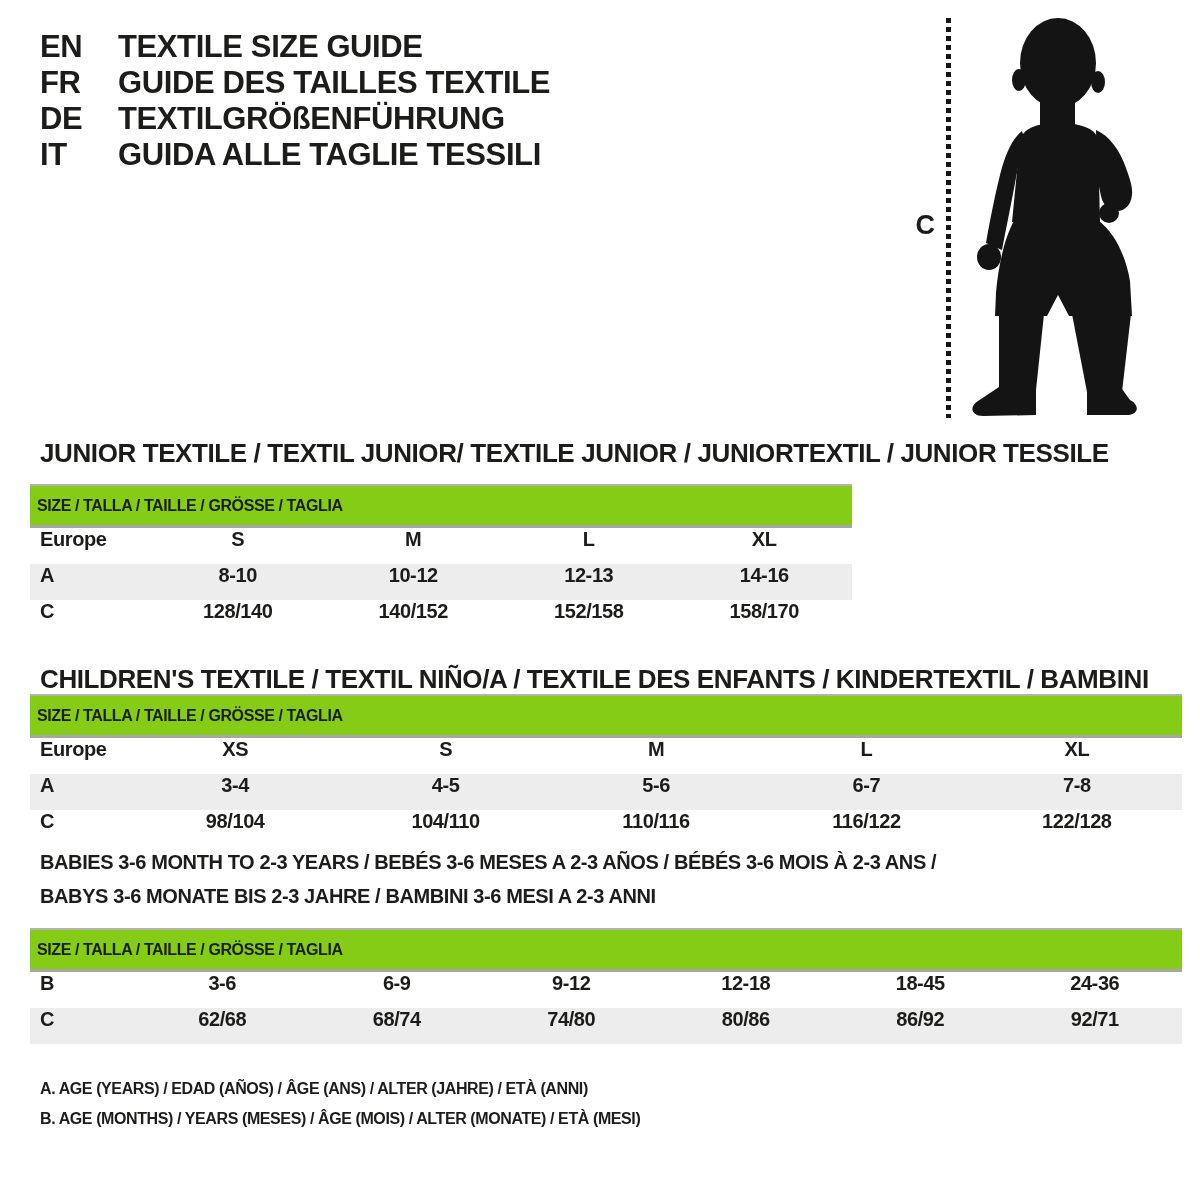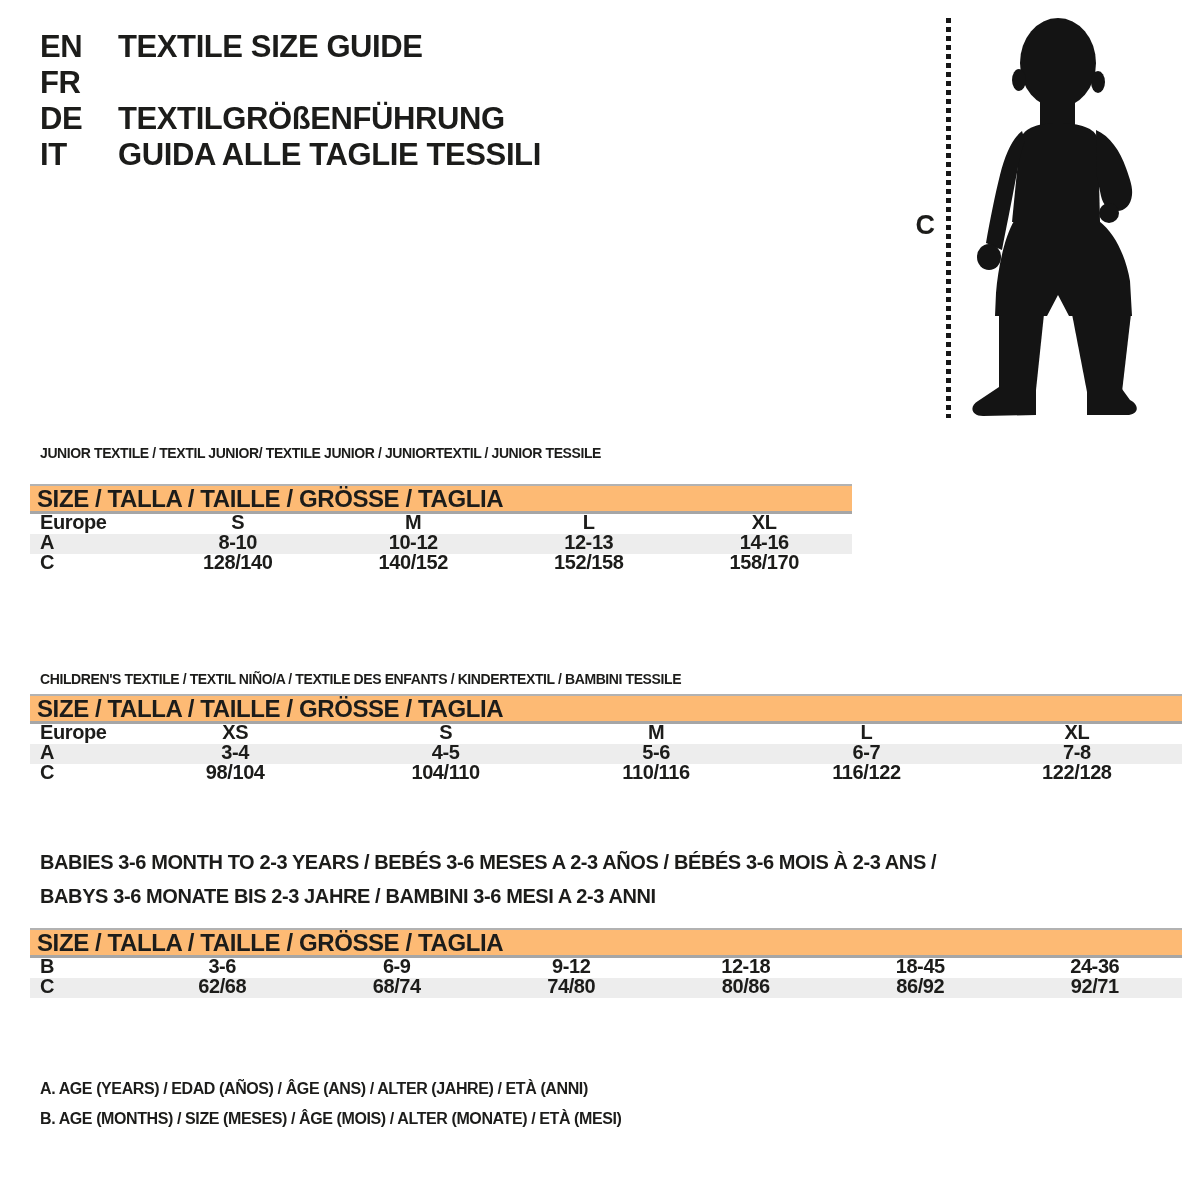--- a/index.html
+++ b/index.html
@@ -25,38 +25,38 @@
     position:absolute; left:946px; top:18px; width:5px; height:400px;
     background:repeating-linear-gradient(to bottom, #161616 0 5px, transparent 5px 9px);
   }
   .c-label {
     position:absolute; left:908px; top:210px; width:34px;
     font-size:27px; text-align:center;
   }
   .baby-svg { position:absolute; left:968px; top:17px; }
 
   
-  .section-title { position:absolute; font-size:14px; line-height:26px; }
+  .section-title { position:absolute; font-size:26px; line-height:26px; }
   #title-junior   { left:40px; top:440px; }
   #title-children { left:40px; top:666px; }
   #title-babies   { left:40px; top:845px; font-size:20px; line-height:34px; }
 
   
   .table { position:absolute; left:30px; }
   #table-junior   { top:484px; width:822px; }
   #table-children { top:694px; width:1152px; }
   #table-babies   { top:928px; width:1152px; }
 
   .size-band {
-    height:30px; background:#fdba74;
+    height:44px; background:#84cc16;
     border-top:2px solid #b2b2b2; border-bottom:3px solid #a6a6a6;
     display:flex; align-items:center; padding-left:7px;
-    font-size:24px;
+    font-size:16px;
   }
-  .trow { display:flex; height:20px; align-items:flex-end; font-size:20px; background:#ffffff; }
+  .trow { display:flex; height:36px; align-items:flex-start; font-size:20px; background:#ffffff; }
   .trow.shaded { background:#ededed; }
   .tlabel { padding-left:10px; }
   #table-junior   .tlabel { width:120px; }
   #table-children .tlabel { width:100px; }
   #table-babies   .tlabel { width:105px; }
   .tcell { flex:1; text-align:center; }
 
   
   .legend { position:absolute; left:40px; top:1074px; }
   .legend-line { font-size:16px; line-height:30px; }
@@ -64,20 +64,21 @@
 </head>
 <body>
 
 <div class="langs" id="langs">
     <div class="lang-row">
       <span class="lang-code">EN</span>
       <span class="lang-title">TEXTILE SIZE GUIDE</span>
     </div>
     <div class="lang-row">
       <span class="lang-code">FR</span>
+      <span class="lang-title">GUIDE DES TAILLES TEXTILE</span>
     </div>
     <div class="lang-row">
       <span class="lang-code">DE</span>
       <span class="lang-title">TEXTILGRÖßENFÜHRUNG</span>
     </div>
     <div class="lang-row">
       <span class="lang-code">IT</span>
       <span class="lang-title">GUIDA ALLE TAGLIE TESSILI</span>
     </div>
   </div>
@@ -183,14 +184,14 @@
       <span class="tcell">68/74</span>
       <span class="tcell">74/80</span>
       <span class="tcell">80/86</span>
       <span class="tcell">86/92</span>
       <span class="tcell">92/71</span>
     </div>
   </div>
 
 <div class="legend" id="legend">
     <div class="legend-line">A. AGE (YEARS) / EDAD (AÑOS) / ÂGE (ANS) / ALTER (JAHRE) / ETÀ (ANNI)</div>
-    <div class="legend-line">B. AGE (MONTHS) / SIZE (MESES) / ÂGE (MOIS) / ALTER (MONATE) / ETÀ (MESI)</div>
+    <div class="legend-line">B. AGE (MONTHS) / YEARS (MESES) / ÂGE (MOIS) / ALTER (MONATE) / ETÀ (MESI)</div>
   </div>
 
 </body></html>

